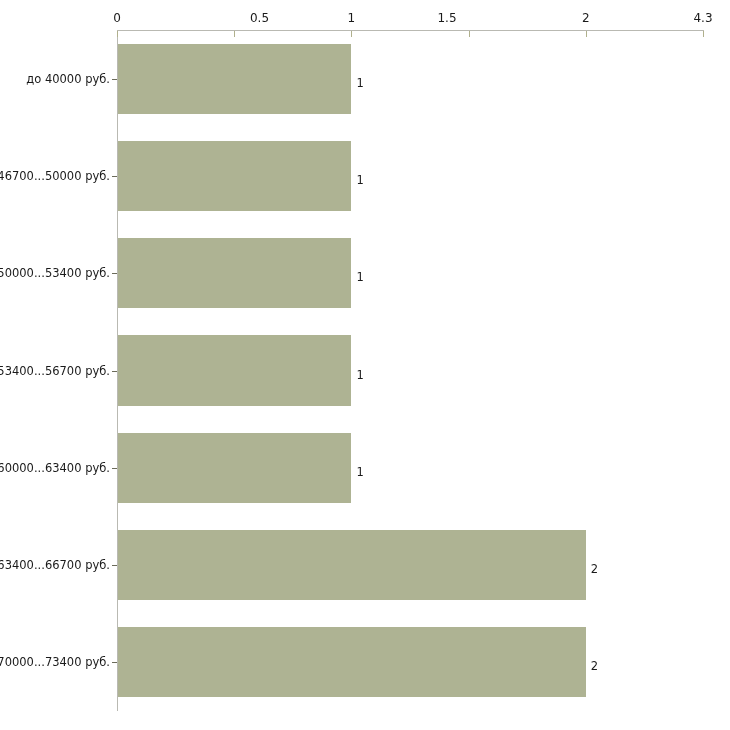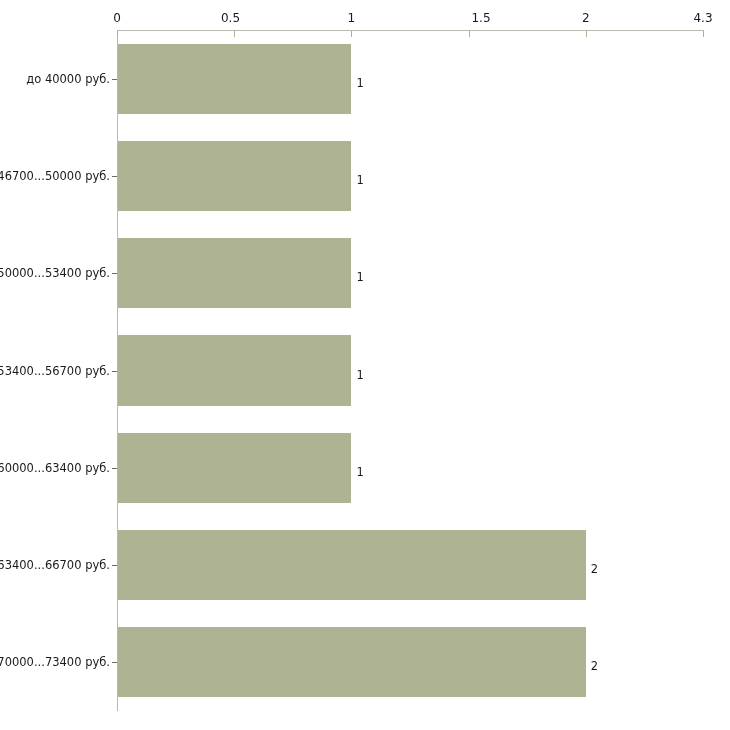--- a/index.html
+++ b/index.html
@@ -93,25 +93,25 @@
 
 <div id="chart-root">
 
   <div class="x-axis-line"></div>
   <div class="y-axis-line"></div>
 
   <div id="xticks-layer">
       <div class="x-tick" style="left: 117px;"></div>
       <div class="x-tick-label" style="left: 117px;">0</div>
       <div class="x-tick" style="left: 234.2px;"></div>
-      <div class="x-tick-label" style="left: 223px; padding-left: 15px;">0.5</div>
+      <div class="x-tick-label" style="left: 252px; padding-left: 15px;">0.5</div>
       <div class="x-tick" style="left: 351.4px;"></div>
       <div class="x-tick-label" style="left: 351.4px;">1</div>
       <div class="x-tick" style="left: 468.6px;"></div>
-      <div class="x-tick-label" style="left: 481px;">1.5</div>
+      <div class="x-tick-label" style="left: 447px;">1.5</div>
       <div class="x-tick" style="left: 585.8px;"></div>
       <div class="x-tick-label" style="left: 585.8px;">2</div>
       <div class="x-tick" style="left: 703px;"></div>
       <div class="x-tick-label" style="left: 703px;">4.3</div>
     </div>
 
   <div id="yticks-layer">
       <div class="y-tick" style="top: 79px;"></div>
       <div class="y-tick-label" style="top: 78.6429px;">до 40000 руб.</div>
       <div class="y-tick" style="top: 176px;"></div>

